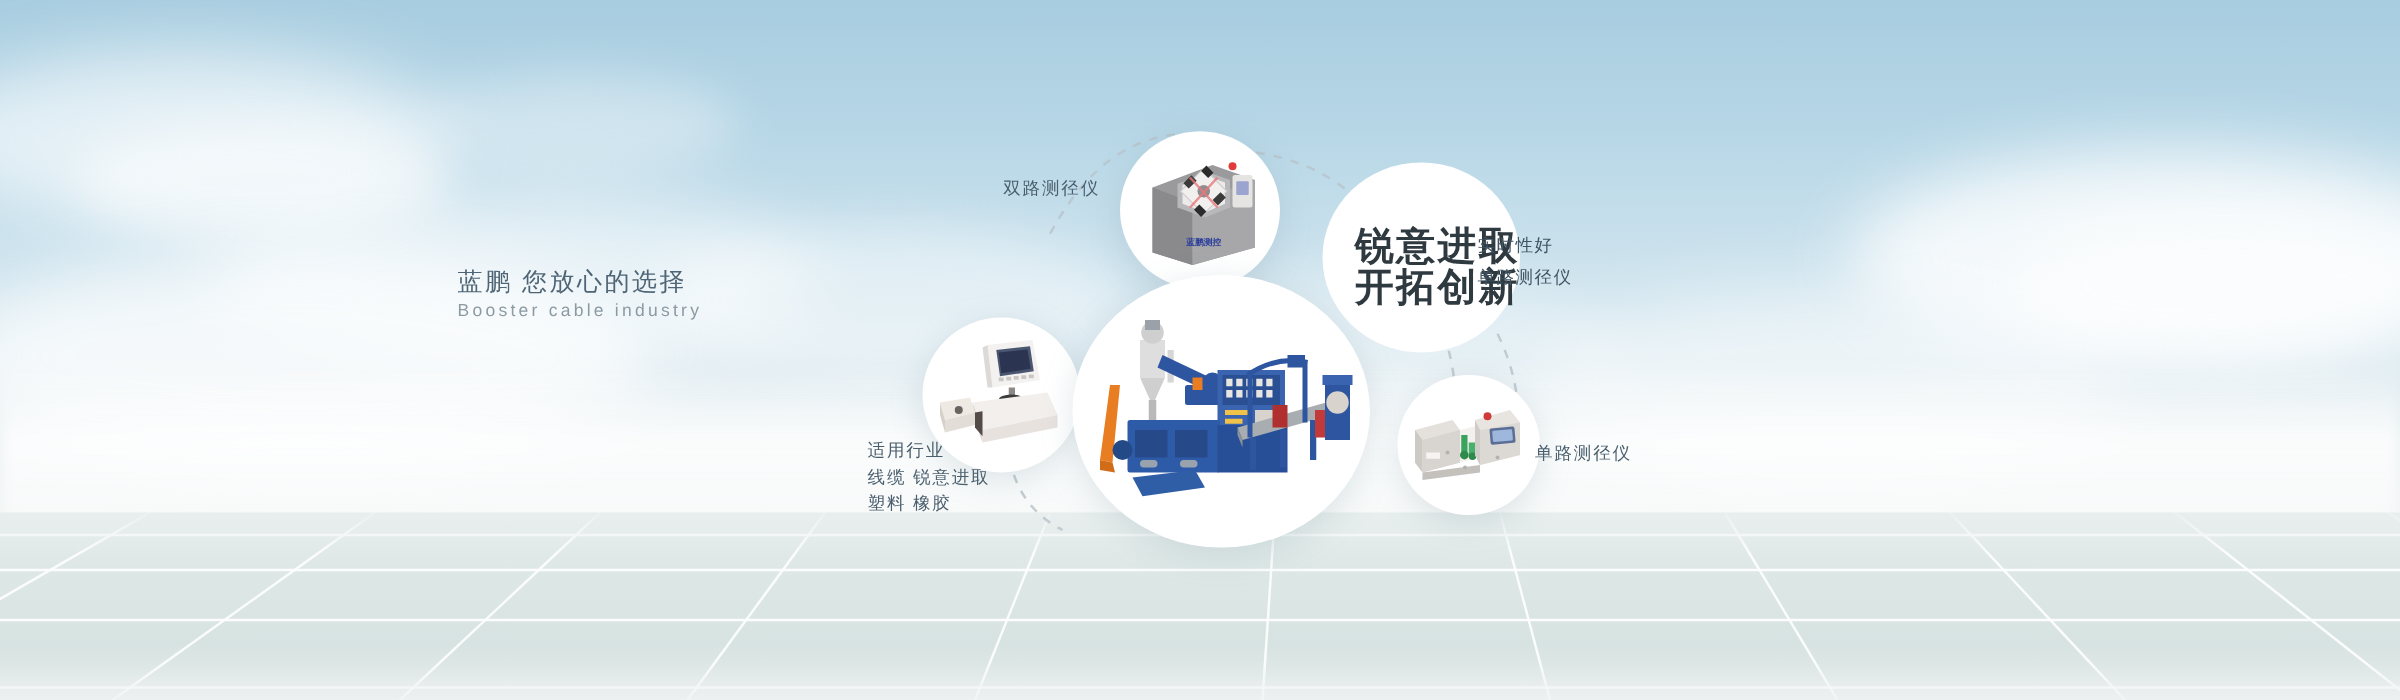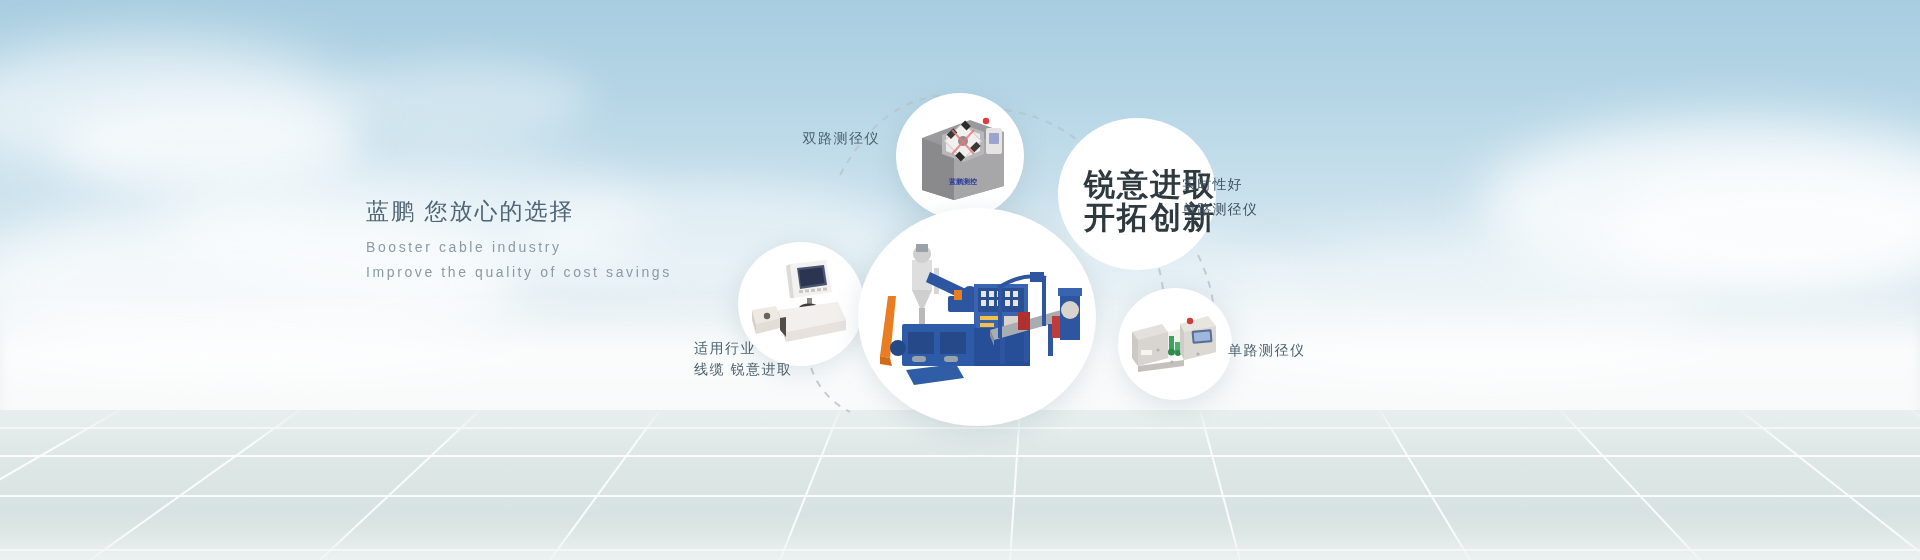--- a/index.html
+++ b/index.html
@@ -31,30 +31,30 @@
   .floor svg{display:block;}
 
   
   .textblock{position:absolute;left:366px;top:196px;width:520px;}
   .title-line{
     font-size:36px;letter-spacing:3px;color:#3f5768;line-height:46px;
     font-weight:400;white-space:nowrap;
   }
   .title-line.l2{font-size:36px;}
   .subtitle{
-    margin-top:0;font-size:23px;color:#4f6575;letter-spacing:2px;white-space:nowrap;
+    margin-top:16px;font-size:20px;color:#4f6575;letter-spacing:2px;white-space:nowrap;
   }
   .eng{
-    margin-top:12px;font-size:14px;color:#8b9aa3;letter-spacing:2.6px;white-space:nowrap;
+    margin-top:1px;font-size:14px;color:#8b9aa3;letter-spacing:2.6px;white-space:nowrap;
     font-family:"Liberation Sans","DejaVu Sans",sans-serif;
   }
   .eng.e2{margin-top:9px;}
 
   
-  .comp{position:absolute;left:700px;top:0;width:1220px;height:463px;}
+  .comp{position:absolute;left:700px;top:12px;width:1220px;height:463px;}
 
   .bubble{
     position:absolute;border-radius:50%;background:#ffffff;
   }
   .bubble.shadowed{box-shadow:0 6px 26px rgba(120,145,160,.22);}
 
   
   .links{position:absolute;left:0;top:0;width:1220px;height:560px;pointer-events:none;}
 
   
@@ -122,21 +122,20 @@
           <stop offset="80%" stop-color="#e7eeed" stop-opacity="0.05"></stop>
           <stop offset="100%" stop-color="#eef3f2" stop-opacity="0.8"></stop>
         </linearGradient>
       </defs>
     </svg>
   </div>
 
   <div class="textblock">
     <div class="subtitle">蓝鹏 您放心的选择</div>
     <div class="eng">Booster cable industry</div>
-    <div class="eng e2">Improve the quality of cost savings</div>
   </div>
 
   <div class="comp">
 
     <svg class="links" viewBox="0 0 1220 560">
       <g fill="none" stroke="#b9c6cd" stroke-width="2" stroke-dasharray="7 7" opacity="0.85">
         <path d="M140 175 C 170 120, 205 98, 245 95"></path>
         <path d="M305 110 C 360 118, 400 150, 412 190"></path>
         <path d="M455 255 C 470 300, 468 345, 440 385"></path>
         <path d="M498 255 C 520 300, 520 345, 498 388"></path>
@@ -203,20 +202,21 @@
         <polygon points="2,52 6,66 6,76 2,62" fill="#d7d0ca"></polygon>
         <polygon points="6,66 30,60 30,70 6,76" fill="#e3ddd7"></polygon>
         <circle cx="17" cy="58" r="3.2" fill="#6a6460"></circle>
 
         <polygon points="30,60 36,59 36,79 30,72" fill="#534b47"></polygon>
       </svg>
     </div>
     <div class="lbl center-al" style="left:-6px;top:338px;width:210px;">
       <div>适用行业</div>
       <div>线缆 锐意进取</div>
+      <div>塑料 橡胶</div>
     </div>
 
     <div class="bubble shadowed" style="left:158px;top:208px;width:238px;height:218px;"></div>
     <div class="art" style="left:172px;top:238px;width:212px;height:150px;">
       <svg width="212" height="150" viewBox="0 0 212 150">
 
         <path d="M8 118 L16 58 L24 58 L18 120 Z" fill="#e87d22"></path>
         <path d="M8 118 L18 120 L20 128 L8 126 Z" fill="#d16d18"></path>
 
         <rect x="40" y="22" width="20" height="30" fill="#dedede"></rect>

